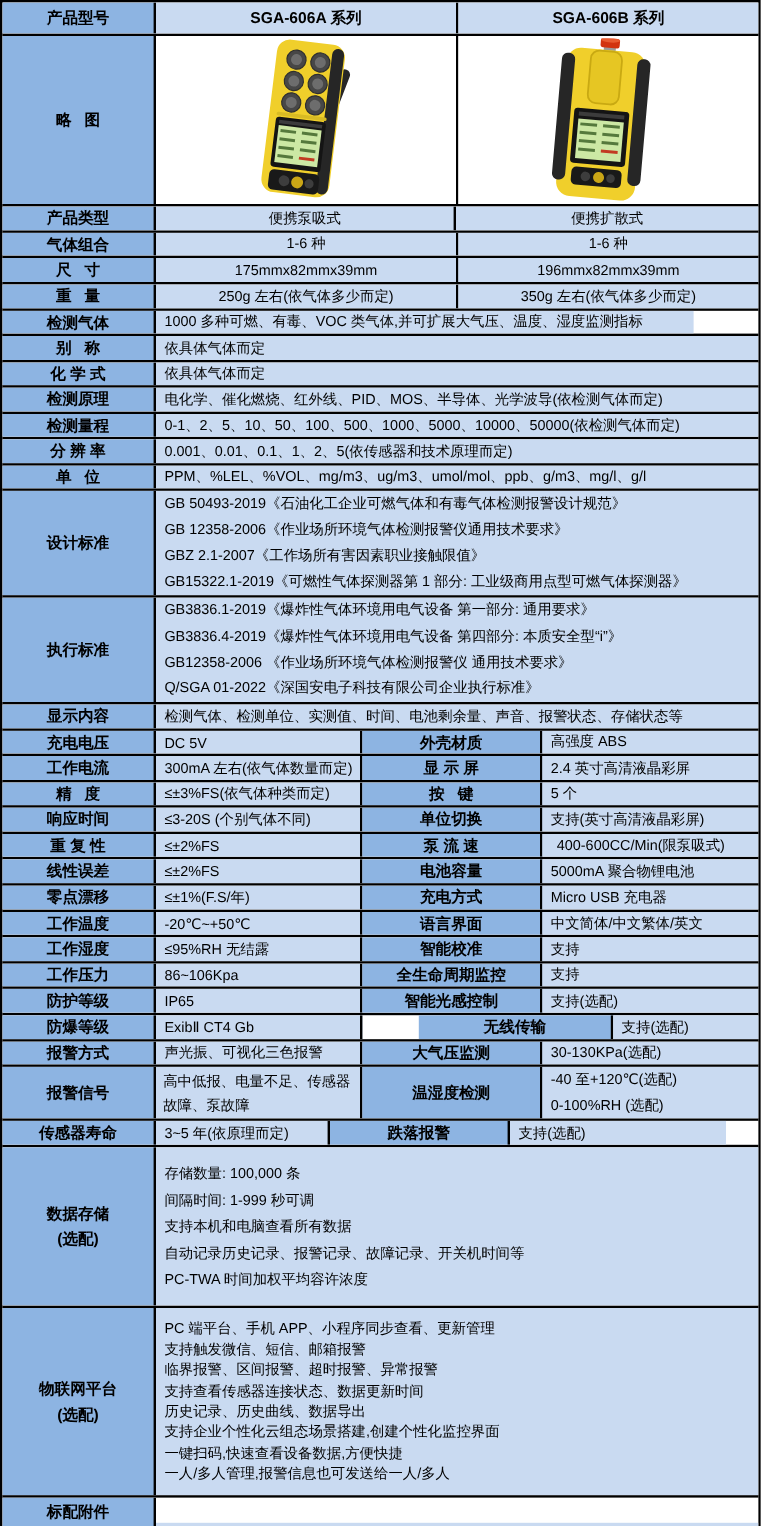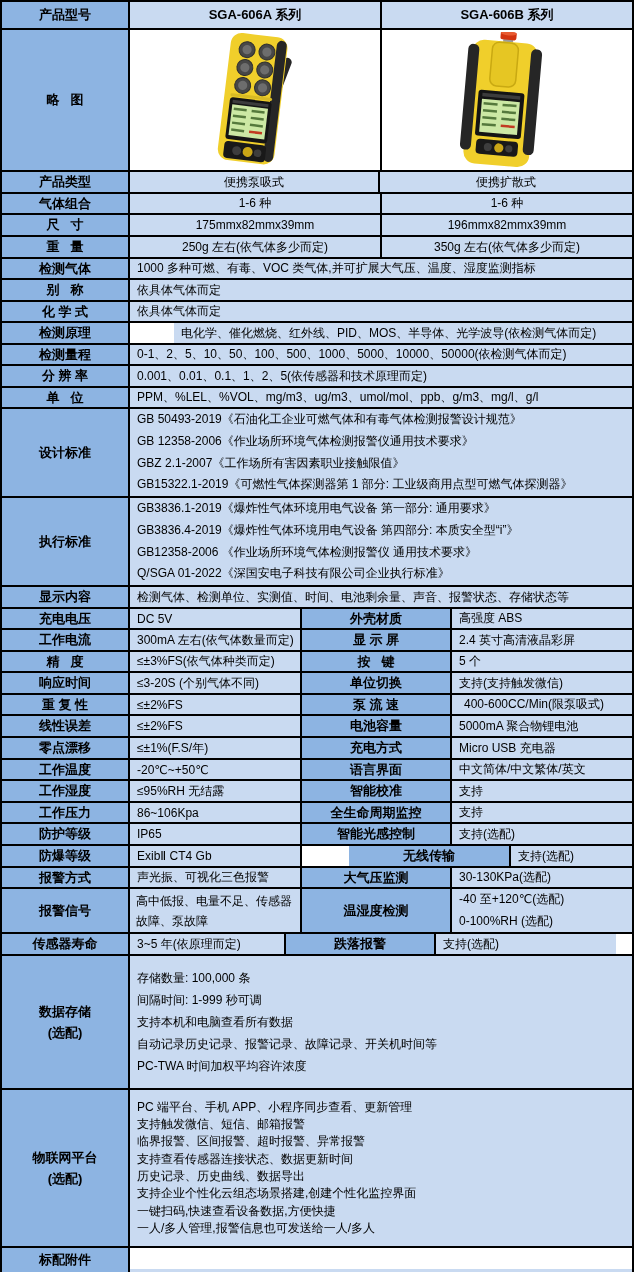--- a/index.html
+++ b/index.html
@@ -118,31 +118,31 @@
       <div class="cell center" style="width: 252px;">175mmx82mmx39mm</div>
       <div class="cell center" style="width: 250px;">196mmx82mmx39mm</div>
     </div>
     <div class="row" style="height: 22px;">
       <div class="cell lbl" style="width: 128px;">重   量</div>
       <div class="cell center" style="width: 252px;">250g 左右(依气体多少而定)</div>
       <div class="cell center" style="width: 250px;">350g 左右(依气体多少而定)</div>
     </div>
     <div class="row" style="height: 21px;">
       <div class="cell lbl" style="width: 128px;">检测气体</div>
-      <div class="cell left" style="width: 502px;">1000 多种可燃、有毒、VOC 类气体,并可扩展大气压、温度、湿度监测指标</div>
+      <div class="cell left" style="width: 448px;">1000 多种可燃、有毒、VOC 类气体,并可扩展大气压、温度、湿度监测指标</div>
     </div>
     <div class="row" style="height: 22px;">
       <div class="cell lbl" style="width: 128px;">别   称</div>
       <div class="cell left" style="width: 502px;">依具体气体而定</div>
     </div>
     <div class="row" style="height: 21px;">
       <div class="cell lbl" style="width: 128px;">化 学 式</div>
       <div class="cell left" style="width: 502px;">依具体气体而定</div>
     </div>
-    <div class="row" style="height: 22px; gap: 44px;">
+    <div class="row" style="height: 22px;">
       <div class="cell lbl" style="width: 128px;">检测原理</div>
       <div class="cell left" style="width: 502px;">电化学、催化燃烧、红外线、PID、MOS、半导体、光学波导(依检测气体而定)</div>
     </div>
     <div class="row" style="height: 21px;">
       <div class="cell lbl" style="width: 128px;">检测量程</div>
       <div class="cell left" style="width: 502px;">0-1、2、5、10、50、100、500、1000、5000、10000、50000(依检测气体而定)</div>
     </div>
     <div class="row" style="height: 22px;">
       <div class="cell lbl" style="width: 128px;">分 辨 率</div>
       <div class="cell left" style="width: 502px;">0.001、0.01、0.1、1、2、5(依传感器和技术原理而定)</div>
@@ -188,21 +188,21 @@
     <div class="row" style="height: 21px;">
       <div class="cell lbl" style="width: 128px;">精   度</div>
       <div class="cell left" style="width: 172px;">≤±3%FS(依气体种类而定)</div>
       <div class="cell lbl" style="width: 150px;">按   键</div>
       <div class="cell left" style="width: 180px;">5 个</div>
     </div>
     <div class="row" style="height: 22px;">
       <div class="cell lbl" style="width: 128px;">响应时间</div>
       <div class="cell left" style="width: 172px;">≤3-20S (个别气体不同)</div>
       <div class="cell lbl" style="width: 150px;">单位切换</div>
-      <div class="cell left" style="width: 180px;">支持(支持触发微信)</div>
+      <div class="cell left" style="width: 180px;">支持(英寸高清液晶彩屏)</div>
     </div>
     <div class="row" style="height: 21px;">
       <div class="cell lbl" style="width: 128px;">重 复 性</div>
       <div class="cell left" style="width: 172px;">≤±2%FS</div>
       <div class="cell lbl" style="width: 150px;">泵 流 速</div>
       <div class="cell left" style="width: 180px; padding-left: 12px;">400-600CC/Min(限泵吸式)</div>
     </div>
     <div class="row" style="height: 22px;">
       <div class="cell lbl" style="width: 128px;">线性误差</div>
       <div class="cell left" style="width: 172px;">≤±2%FS</div>
@@ -255,21 +255,21 @@
       <div class="cell lbl" style="width: 128px;">报警信号</div>
       <div class="cell wrap" style="width: 172px;">高中低报、电量不足、传感器故障、泵故障</div>
       <div class="cell lbl" style="width: 150px;">温湿度检测</div>
       <div class="cell lines" style="width: 180px;">
         <div class="line" style="line-height: 21.5px;">-40 至+120℃(选配)</div>
         <div class="line" style="line-height: 21.5px;">0-100%RH  (选配)</div>
       </div>
     </div>
     <div class="row" style="height: 22px;">
       <div class="cell lbl" style="width: 128px;">传感器寿命</div>
-      <div class="cell left" style="width: 156px;">3~5 年(依原理而定)</div>
+      <div class="cell left" style="width: 145px;">3~5 年(依原理而定)</div>
       <div class="cell lbl" style="width: 150px;">跌落报警</div>
       <div class="cell left" style="width: 180px;">支持(选配)</div>
     </div>
     <div class="row" style="height: 134px;">
       <div class="cell lbl lbl2" style="width: 128px;"><div>数据存储</div><div>(选配)</div></div>
       <div class="cell lines" style="width: 502px;">
         <div class="line" style="line-height: 22px;">存储数量: 100,000 条</div>
         <div class="line" style="line-height: 22px;">间隔时间: 1-999 秒可调</div>
         <div class="line" style="line-height: 22px;">支持本机和电脑查看所有数据</div>
         <div class="line" style="line-height: 22px;">自动记录历史记录、报警记录、故障记录、开关机时间等</div>

